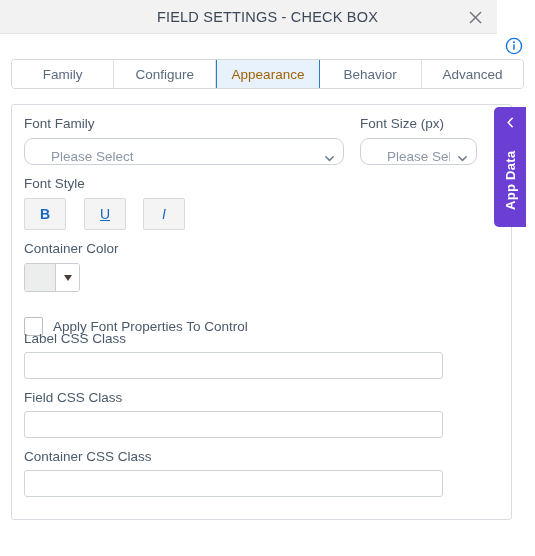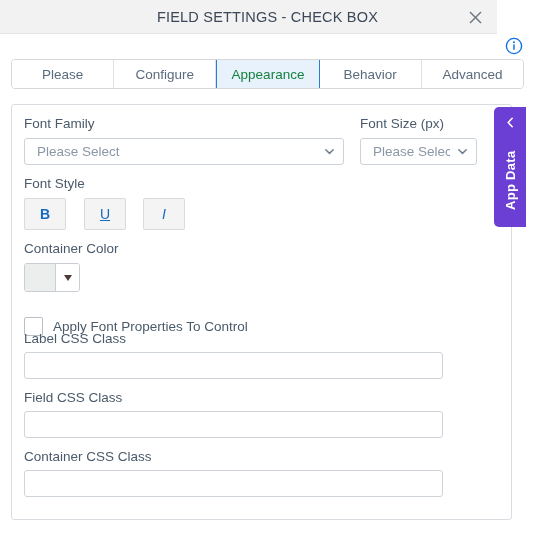--- a/index.html
+++ b/index.html
@@ -77,21 +77,21 @@
     color: #5b6b7e;
     cursor: pointer;
     border-right: 1px solid #e0e0e0;
     box-sizing: border-box;
     background: #ffffff;
     height: 100%;
   }
   .tab:last-child { border-right: none; }
   .tab.active {
     background: #e8f2fd;
-    color: #15803d;
+    color: #a16207;
     border: 1px solid #2a7cd4;
     margin: -1px 0;
     height: calc(100% + 2px);
   }
 
   
   .panel {
     position: absolute;
     left: 11px; top: 104px;
     width: 501px; height: 416px;
@@ -106,26 +106,26 @@
     font-size: 13.5px;
     color: #4a5a6a;
     white-space: nowrap;
   }
 
   
   .sel {
     position: absolute;
     box-sizing: border-box;
     border: 1px solid #ccd2d9;
-    border-radius: 3px;
+    border-radius: 9px;
     background: #ffffff;
     height: 27px;
     display: flex;
-    align-items: center;
-    padding: 0 8px 0 12px;
+    align-items: flex-end;
+    padding: 0 8px 0 26px;
     font-size: 13.5px;
     color: #8a97a6;
     cursor: pointer;
   }
   .sel .sel-text { flex: 1 1 auto; white-space: nowrap; overflow: hidden; }
   .sel .chev {
     flex: 0 0 auto;
     width: 12px; height: 12px;
     margin-left: 6px;
     display: flex; align-items: center; justify-content: center;
@@ -275,21 +275,21 @@
     <svg width="18" height="18" viewBox="0 0 18 18">
       <circle cx="9" cy="9" r="7.6" fill="none" stroke="#1273e6" stroke-width="1.4"></circle>
       <circle cx="9" cy="5.2" r="1.05" fill="#1273e6"></circle>
       <rect x="8.25" y="7.3" width="1.5" height="5.6" rx=".7" fill="#1273e6"></rect>
     </svg>
   </span>
 </div>
 
 <div class="tabstrip">
   <div class="tab">
-    <span>Please</span>
+    <span>Family</span>
   </div>
   <div class="tab">
     <span>Configure</span>
   </div>
   <div class="tab active">
     <span>Appearance</span>
   </div>
   <div class="tab">
     <span>Behavior</span>
   </div>

